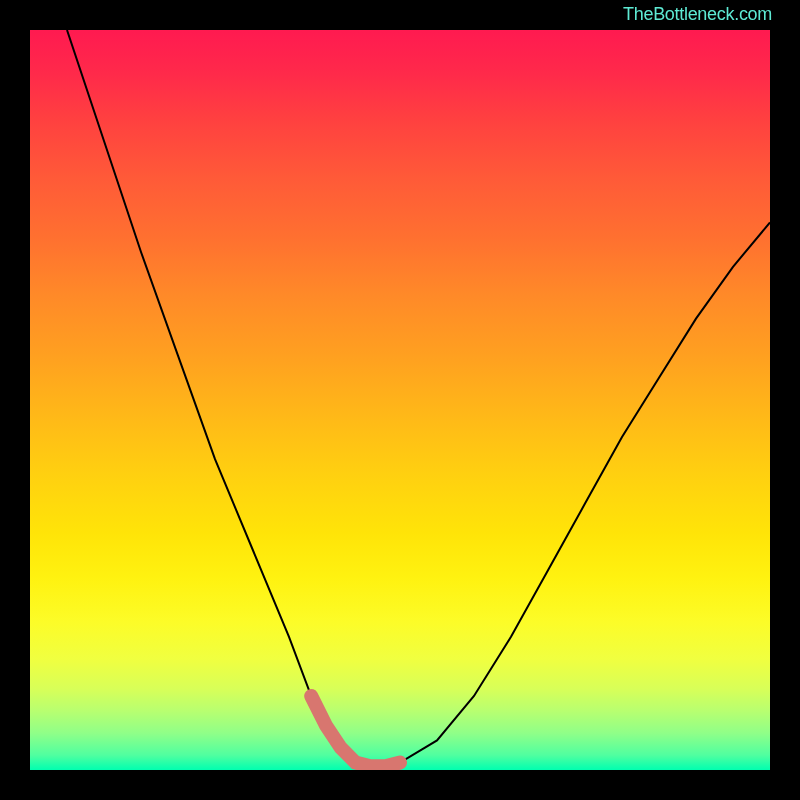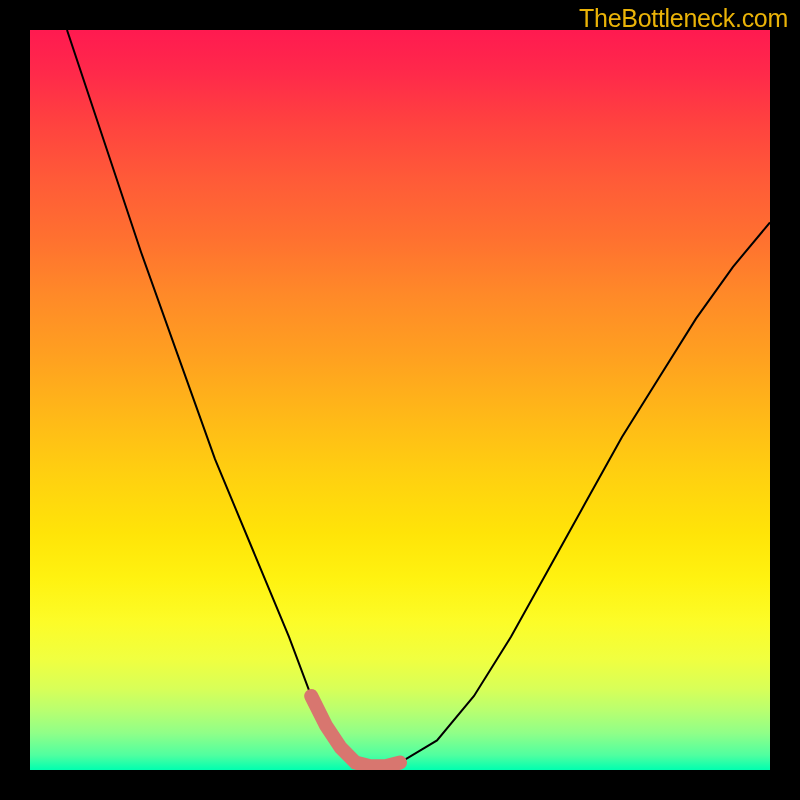--- a/index.html
+++ b/index.html
@@ -7,23 +7,23 @@
     padding: 0;
     width: 800px;
     height: 800px;
     background: #000;
     position: relative;
     font-family: Arial, sans-serif;
   }
   .watermark {
     position: absolute;
     top: 4px;
-    right: 12px;
-    color: #eab308;
-    font-size: 25px;
+    right: 28px;
+    color: #5eead4;
+    font-size: 18px;
     font-weight: 500;
     z-index: 10;
     letter-spacing: -0.3px;
   }
   .plot-area {
     position: absolute;
     left: 30px;
     top: 30px;
     width: 740px;
     height: 740px;

